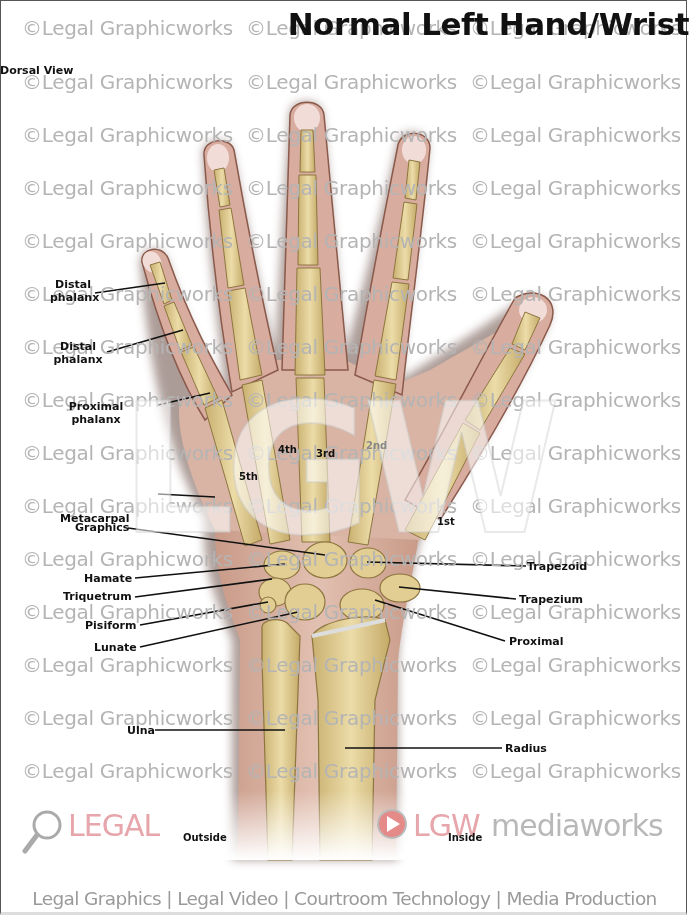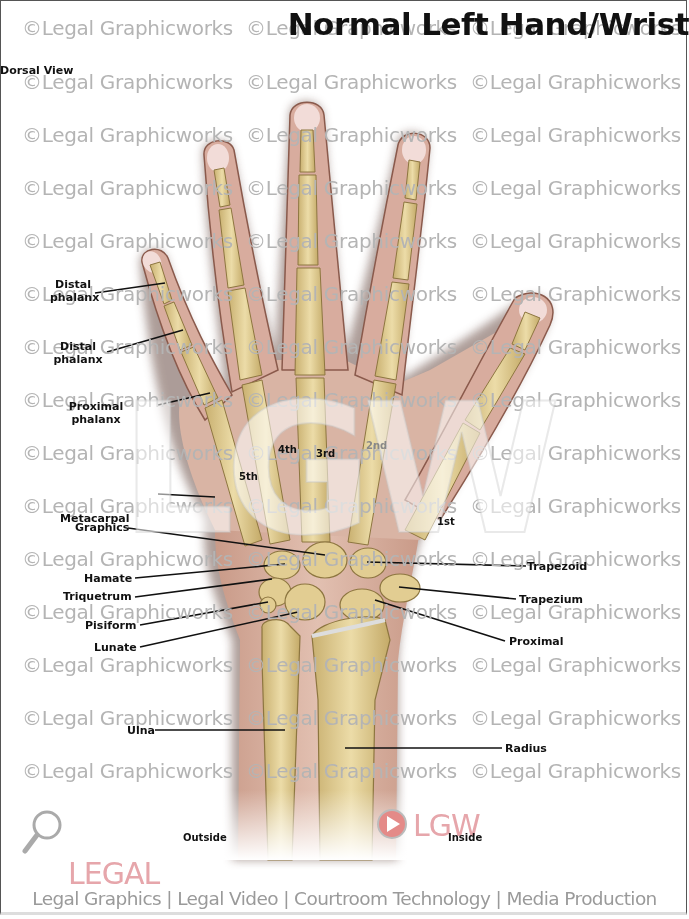--- a/index.html
+++ b/index.html
@@ -33,21 +33,21 @@
   .label.center { text-align: center; }
   .lgw {
     position: absolute; left: 120px; top: 365px; font-family: "DejaVu Sans", sans-serif;
     font-weight: bold; font-size: 180px; color: rgba(255,255,255,0.55);
     letter-spacing: -10px; -webkit-text-stroke: 2px rgba(200,200,200,0.4);
   }
   .brand {
     position: absolute; top: 803px; left: 20px; height: 50px; width: 660px;
     font-family: "DejaVu Sans", sans-serif; font-size: 30px; white-space: nowrap;
   }
-  .brand .legal { color: #e6a6ab; position: absolute; left: 48px; top: 5px; letter-spacing: -1px; margin-top: 48px; }
+  .brand .legal { color: #e6a6ab; position: absolute; left: 48px; top: 5px; letter-spacing: -1px; }
   .brand .gw { color: #b8b8b8; position: absolute; left: 154px; top: 5px; letter-spacing: -1px; }
   .brand .lgwtxt { color: #e6a6ab; position: absolute; left: 393px; top: 5px; letter-spacing: -1px; }
   .brand .media { color: #b8b8b8; position: absolute; left: 471px; top: 5px; letter-spacing: -1px; }
   .tagline {
     position: absolute; left: 0; width: 689px; top: 862px; text-align: center;
     font-family: "DejaVu Sans", sans-serif; font-size: 18.5px; color: #9a9a9a; letter-spacing: -0.6px; margin-top: 26px;
   }
   .small-label {
     position: absolute; font-family: "DejaVu Sans", sans-serif; font-weight: bold;
     font-size: 10px; color: #111;
@@ -263,17 +263,18 @@
 
 <div class="small-label" style="left:239px;top:471px">5th</div>
 <div class="small-label" style="left:278px;top:444px">4th</div>
 <div class="small-label" style="left:316px;top:448px">3rd</div>
 <div class="small-label" style="left:366px;top:440px;color:#888">2nd</div>
 <div class="small-label" style="left:437px;top:516px">1st</div>
 
 <div class="brand">
   <span class="legal">LEGAL</span>
   <span class="lgwtxt">LGW</span>
+  <span class="media">mediaworks</span>
 </div>
 <div class="small-label" style="left:183px;top:832px">Outside</div>
 <div class="small-label" style="left:448px;top:832px">Inside</div>
 
 <div class="tagline">Legal Graphics | Legal Video | Courtroom Technology | Media Production</div>
 
 </body></html>

